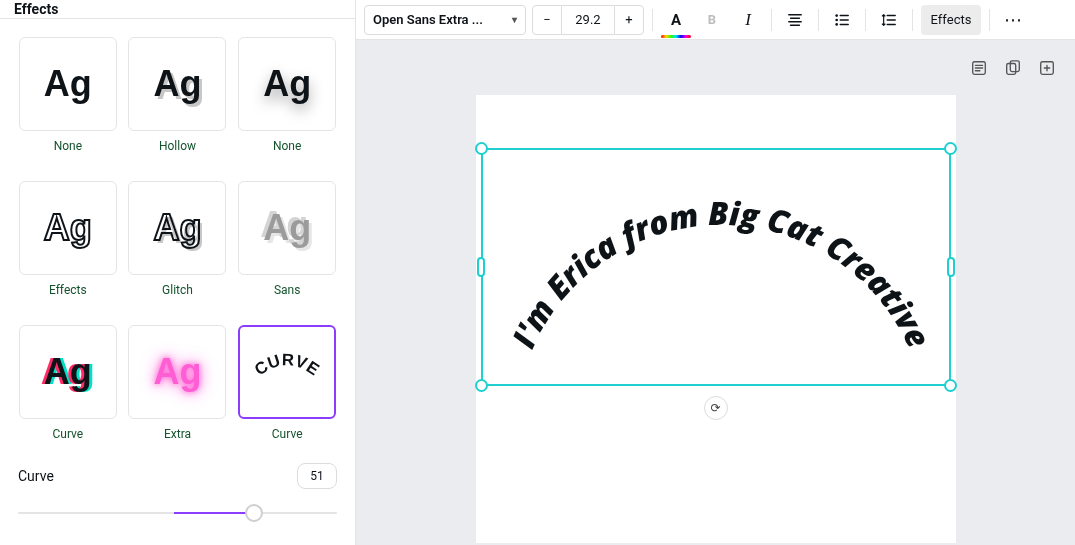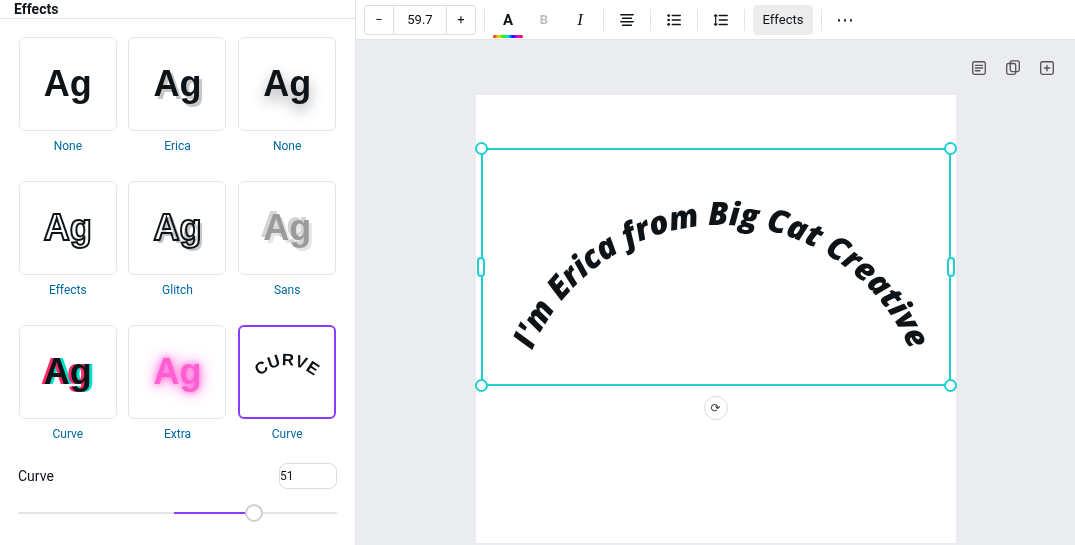--- a/index.html
+++ b/index.html
@@ -6,38 +6,38 @@
   html, body { width: 1075px; height: 545px; font-family: -apple-system, BlinkMacSystemFont, "Segoe UI", Roboto, Helvetica, Arial, sans-serif; background: #fff; overflow: hidden; }
   .app { display: flex; width: 100%; height: 100%; }
 
   
   .sidebar { width: 356px; flex: 0 0 356px; border-right: 1px solid #e4e4e4; display: flex; flex-direction: column; background:#fff; }
   .side-head { height: 40px; display: flex; align-items: center; padding: 0 14px; font-size: 14px; font-weight: 700; color:#0e1318; border-bottom: 1px solid #e4e4e4;}
   .effects-grid { display: grid; grid-template-columns: repeat(3, 1fr); gap: 28px 10px; padding: 18px; }
   .effect-cell { display:flex; flex-direction:column; align-items:center; gap:8px; cursor:pointer;}
   .effect-tile { width: 98px; height: 94px; border: 1px solid #e4e4e4; border-radius: 6px; display:flex; align-items:center; justify-content:center; background:#fff;}
   .effect-tile.selected { border: 2px solid #8b3dff; }
-  .effect-label { font-size: 12px; color:#0369a1;}
+  .effect-label { font-size: 12px; color:#14532d;}
   .ag { font-weight: 800; font-size: 36px; font-family: Arial Black, Arial, sans-serif;}
   
   .fx-none .ag { color:#0e1318;}
   .fx-shadow .ag { color:#0e1318; text-shadow: 3px 3px 0 #c7c7c7;}
   .fx-lift .ag { color:#0e1318; text-shadow: 0 6px 14px rgba(0,0,0,.35);}
   .fx-hollow .ag { color:transparent; -webkit-text-stroke: 2px #0e1318;}
   .fx-splice .ag { color:transparent; -webkit-text-stroke: 2px #0e1318; text-shadow: 3px 3px 0 #c7c7c7;}
   .fx-echo .ag { color:#9b9b9b; text-shadow: -3px -3px 0 #d4d4d4, 3px 3px 0 #e6e6e6;}
   .fx-glitch .ag { color:#0e1318; text-shadow: -3px 0 0 #ff2a68, 3px 0 0 #00e0c7;}
   .fx-neon .ag { color:#ff5dd4; text-shadow: 0 0 6px #ff5dd4, 0 0 14px #ff8de0, 0 0 22px #ffc0ee;}
   .fx-curve { font-family: Arial Black, Arial, sans-serif; }
   .fx-curve svg { width: 84px; }
   .fx-curve text { font-weight:900; font-size: 20px; fill:#0e1318; letter-spacing:.5px;}
 
   .curve-ctrl { padding: 4px 18px 18px; }
   .curve-row { display:flex; align-items:center; justify-content:space-between; font-size:14px; color:#0e1318;}
-  .curve-val { width:58px; height:26px; border:1px solid #dcdcdc; border-radius:8px; font-size:12px; line-height:24px;}
+  .curve-val { width:40px; height:26px; border:1px solid #dcdcdc; border-radius:8px; text-align:center; font-size:12px; line-height:24px;}
   .slider-wrap { position:relative; height: 28px; margin-top:10px;}
   .track { position:absolute; left:0; right:0; top:13px; height:2px; background:#e4e4e4; border-radius:1px;}
   .track-fill { position:absolute; top:13px; height:2px; background:#8b3dff; left:49%; right:26%;}
   .thumb { position:absolute; top:5px; width:18px; height:18px; border-radius:50%; background:#fff; border:2px solid #cfcfcf; transform:translateX(-50%); left:74%;}
 
   
   .main { flex:1; display:flex; flex-direction:column; background:#fff;}
   .toolbar { height:40px; flex:0 0 40px; border-bottom:1px solid #e4e4e4; display:flex; align-items:center; padding: 0 8px; gap:6px; background:#fff;}
   .tb-btn { height:30px; min-width:30px; border:1px solid #dcdcdc; border-radius:4px; background:#fff; display:flex; align-items:center; justify-content:center; font-size:13px; color:#0e1318; cursor:pointer; padding:0 6px;}
   .tb-btn.plain { border:none; background:none;}
@@ -85,21 +85,21 @@
         <div class="effect-tile fx-none">
             <span class="ag">Ag</span>
           </div>
         <span class="effect-label">None</span>
       </div>
 
       <div class="effect-cell">
         <div class="effect-tile fx-shadow">
             <span class="ag">Ag</span>
           </div>
-        <span class="effect-label">Erica</span>
+        <span class="effect-label">Hollow</span>
       </div>
 
       <div class="effect-cell">
         <div class="effect-tile fx-lift">
             <span class="ag">Ag</span>
           </div>
         <span class="effect-label">None</span>
       </div>
 
       <div class="effect-cell">
@@ -160,24 +160,28 @@
         <div class="track"></div>
         <div class="track-fill"></div>
         <div class="thumb"></div>
       </div>
     </div>
   </div>
 
   <div class="main">
 
     <div class="toolbar">
+      <div class="tb-btn font-sel">
+        <span class="fs-text">Open Sans Extra ...</span>
+        <span class="chev">▾</span>
+      </div>
 
       <div class="size-group">
         <div class="tb-btn">−</div>
-        <div class="tb-btn size-val">59.7</div>
+        <div class="tb-btn size-val">29.2</div>
         <div class="tb-btn">+</div>
       </div>
 
       <div class="tb-sep"></div>
 
       <div class="tb-btn plain color-A">
         <span>A</span>
         <span class="bar"></span>
       </div>
 

